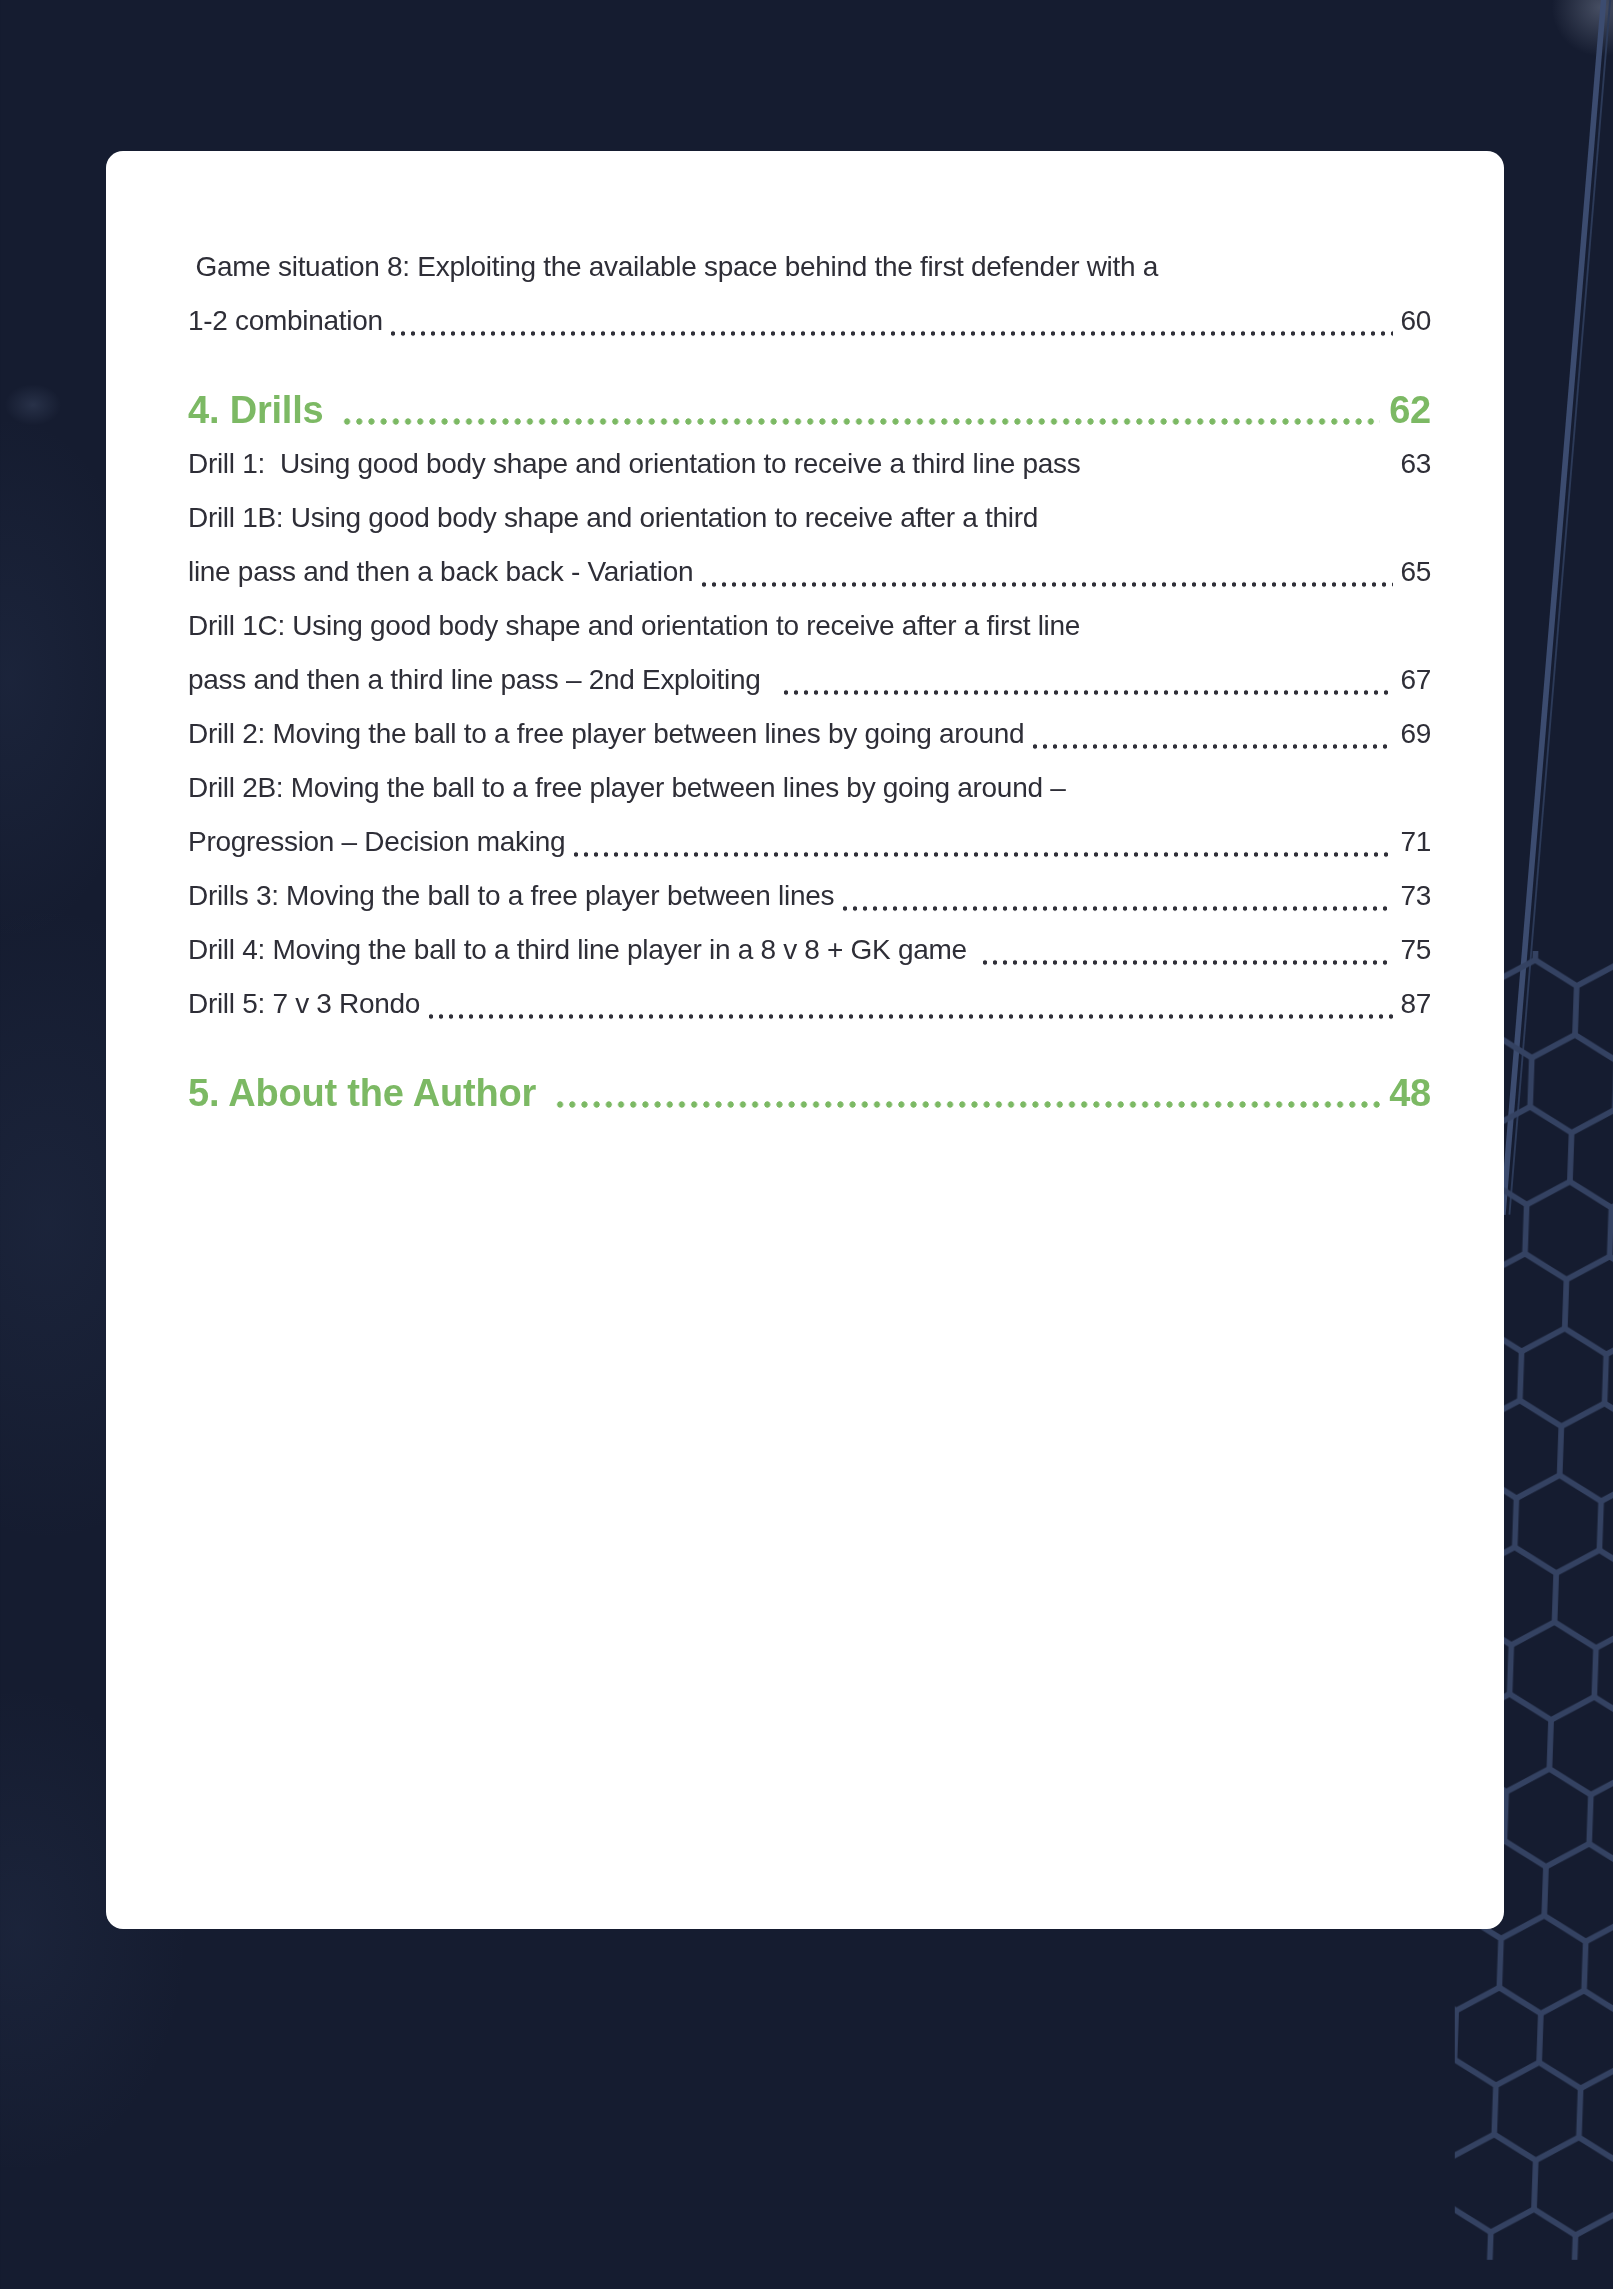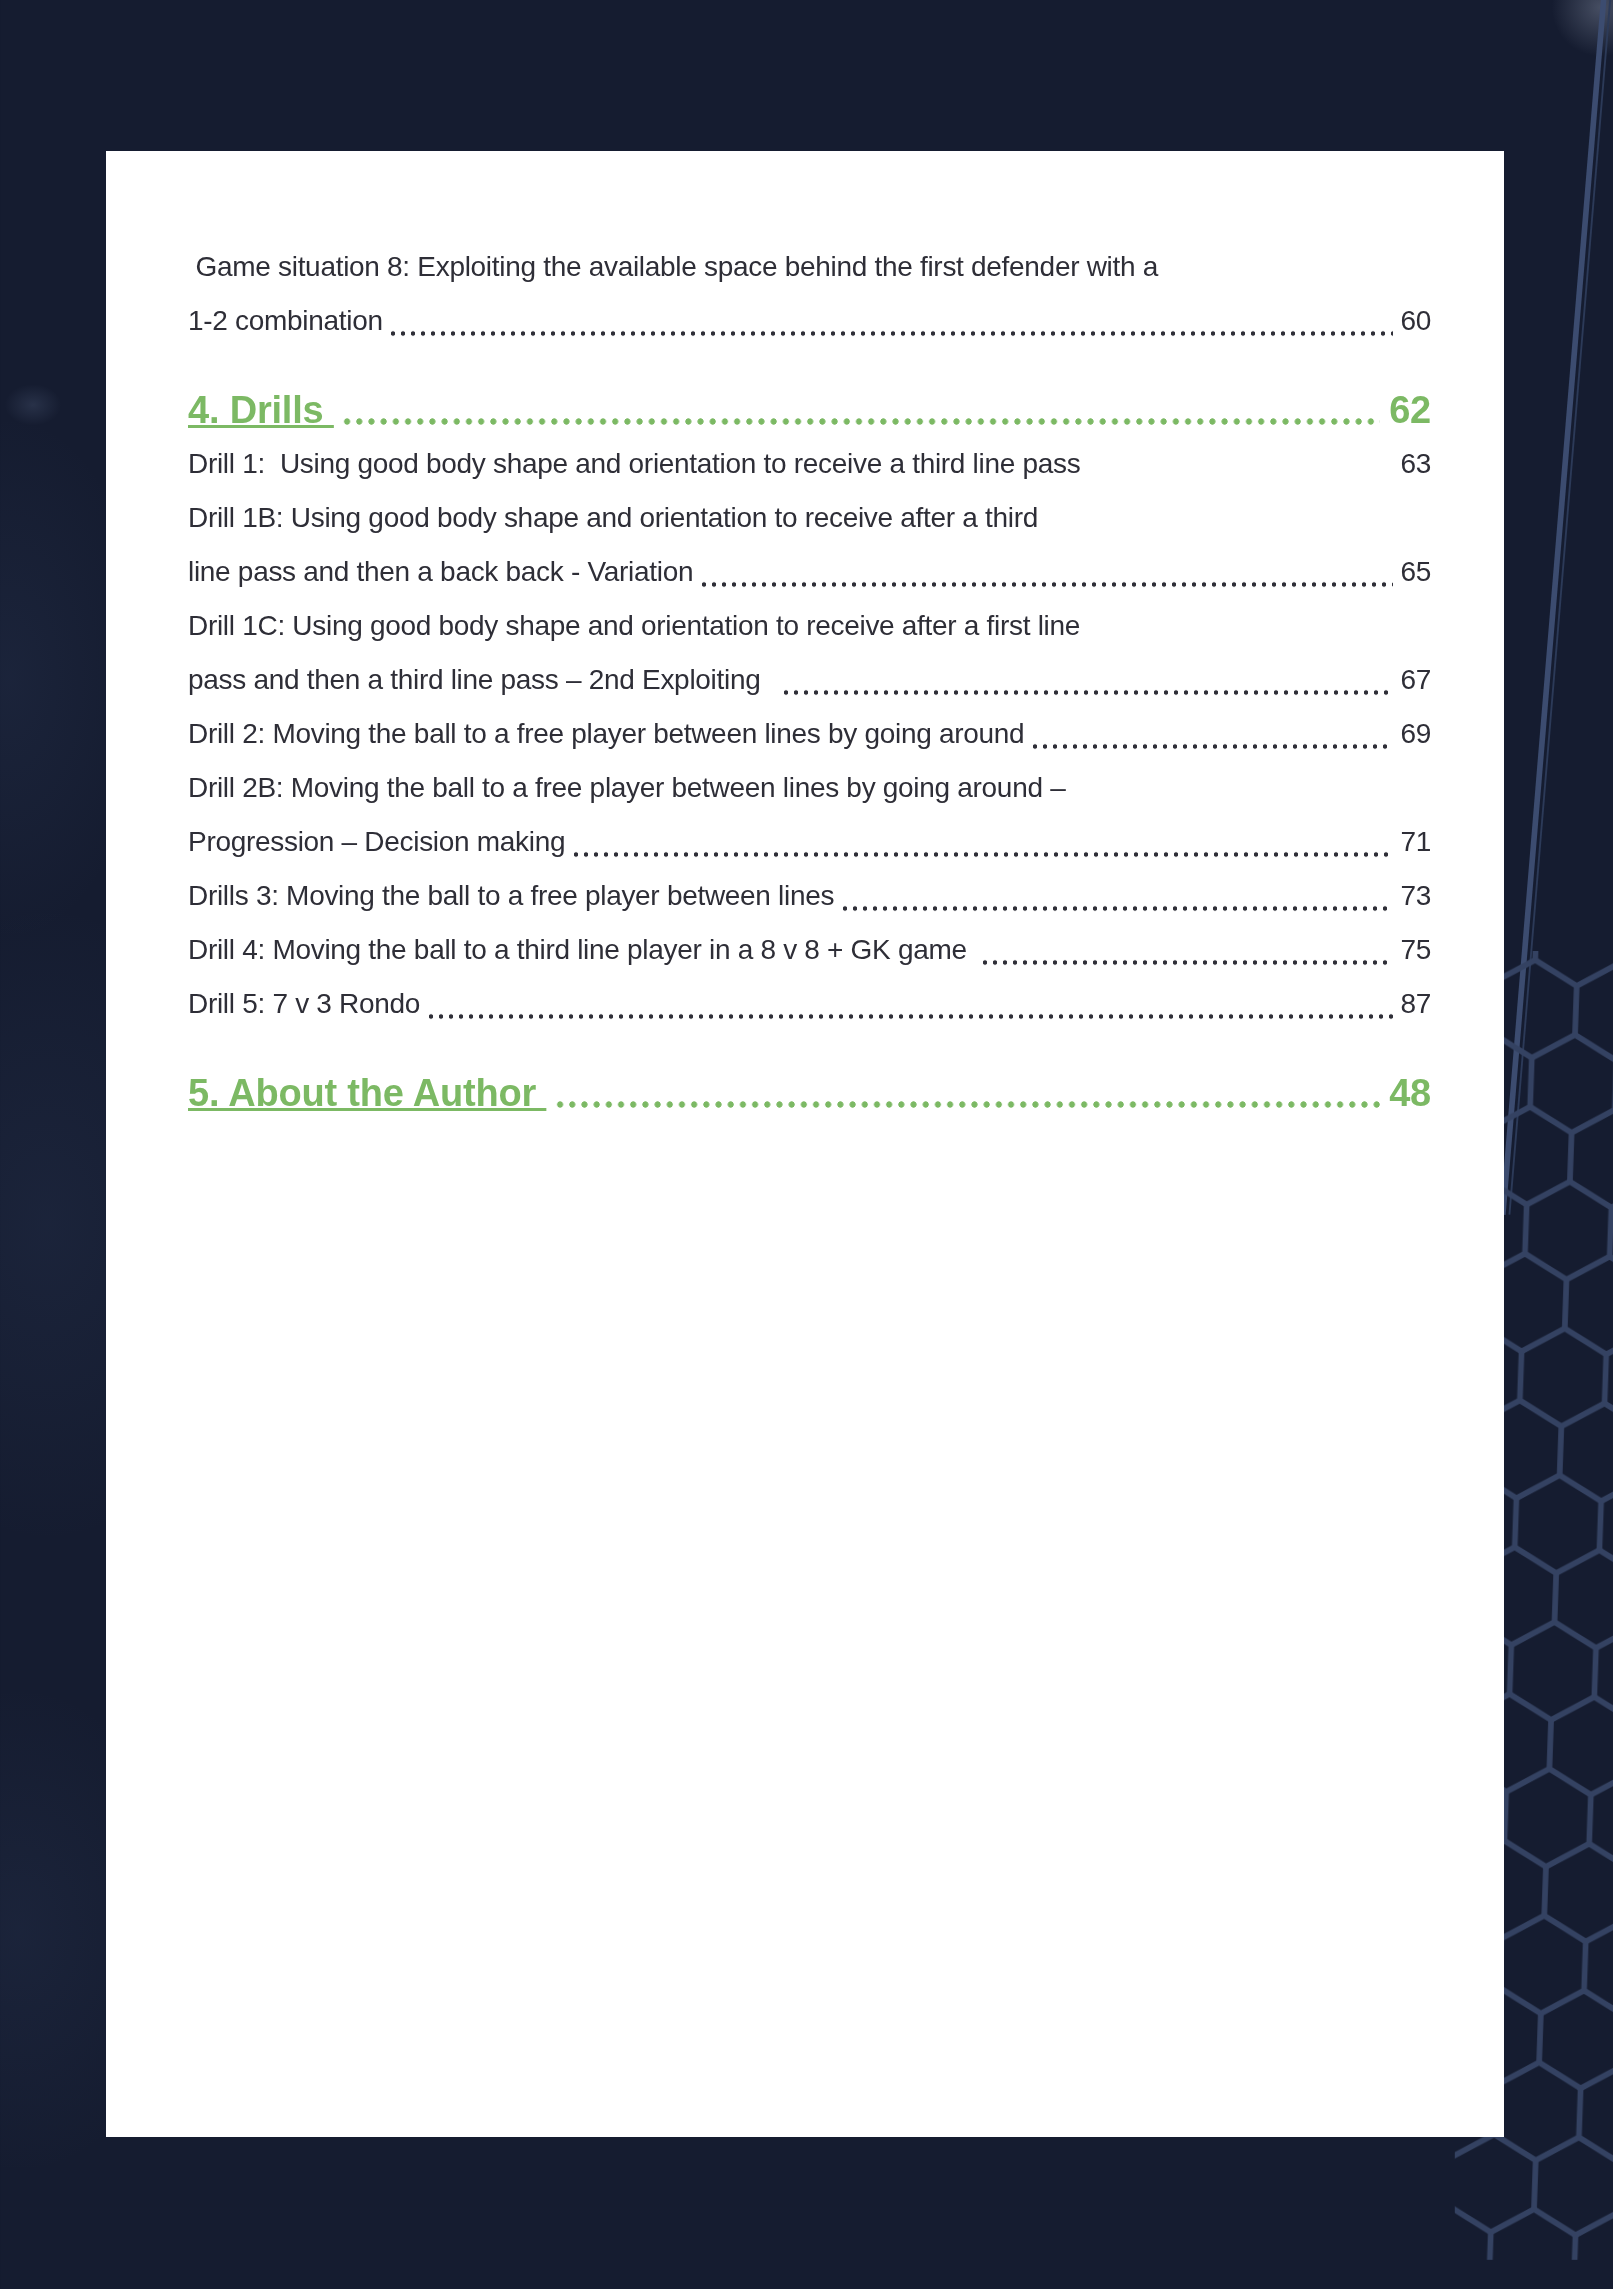--- a/index.html
+++ b/index.html
@@ -12,22 +12,23 @@
   }
   .bg-svg {
     position: absolute;
     left: 0; top: 0;
     width: 1614px; height: 2289px;
     display: block;
   }
   .page {
     position: absolute;
     left: 106px; top: 151px;
-    width: 1398px; height: 1986px;
+    width: 1398px; height: 1778px;
     background: #ffffff;
+    border-radius: 17px;
   }
   .content {
     padding: 89px 73px 0 82px;
     color: #2e2e37;
   }
   .entry { }
   .row {
     display: flex;
     align-items: baseline;
     height: 54px;
@@ -36,21 +37,21 @@
     letter-spacing: -0.3px;
     white-space: pre;
   }
   .entry.h1 { margin-top: 35px; }
   .entry.h1 .row {
     font-size: 38px;
     font-weight: 700;
     letter-spacing: -0.2px;
   }
   .line-text { white-space: pre; }
-  .entry.h1 .line-text { color: var(--accent); text-decoration: underline; }
+  .entry.h1 .line-text { color: var(--accent); }
   .leader {
     flex: 1 1 auto;
     height: 6.6px;
     align-self: flex-end;
     margin: 0 7.5px 11.3px 5.6px;
     background-image: radial-gradient(circle, #2e2e37 1.9px, rgba(0,0,0,0) 2.4px);
     background-size: 10px 6.6px;
     background-position: left center;
     background-repeat: repeat-x;
   }

